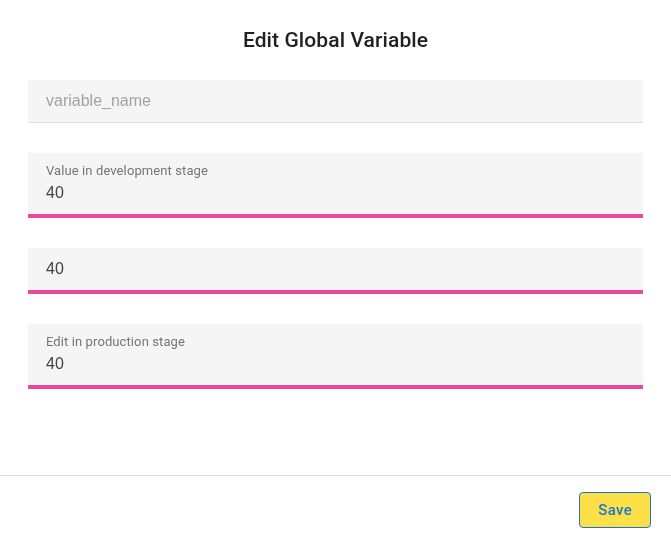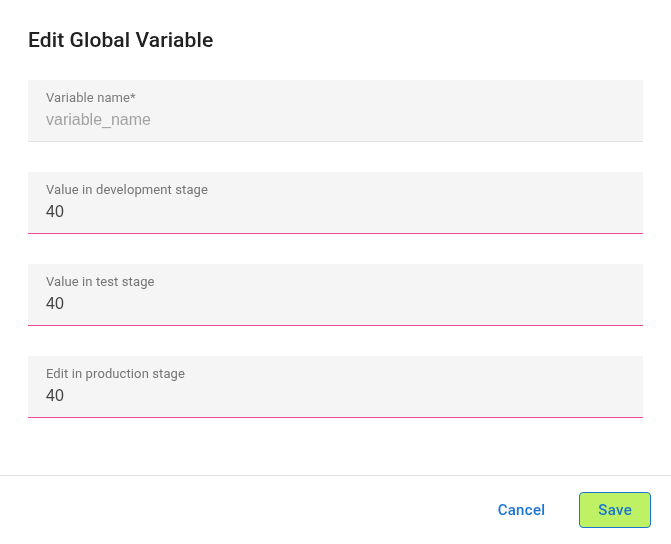--- a/index.html
+++ b/index.html
@@ -12,24 +12,25 @@
     }
     .dialog {
       padding: 28px 28px 0 28px;
     }
     .dialog-title {
       font-size: 21px;
       font-weight: 500;
       color: #212121;
       margin-bottom: 28px;
       letter-spacing: 0.1px;
+      text-align: center;
     }
     .field {
       background: #f5f5f5;
-      border-bottom: 1px solid #ec4899;
+      border-bottom: 4px solid #ec4899;
       padding: 10px 18px 10px 18px;
       margin-bottom: 30px;
     }
     .field.readonly {
       border-bottom: 1px solid #e0e0e0;
       opacity: 0.95;
     }
     .field-label {
       font-size: 13px;
       color: #757575;
@@ -72,47 +73,44 @@
       font-family: inherit;
       letter-spacing: 0.3px;
     }
     .btn-cancel {
       border: none;
       background: transparent;
       color: #1976d2;
     }
     .btn-save {
       border: 1.5px solid #1976d2;
-      background: #bef264;
+      background: #fde047;
       color: #1976d2;
     }
   </style>
 </head>
 <body>
 
 <div class="dialog">
   <h1 class="dialog-title">Edit Global Variable</h1>
 
   <div class="field readonly">
-    <label class="field-label">Variable name*</label>
     <input class="field-input" type="text" readonly="" value="variable_name" style="">
   </div>
 
   <div class="field">
     <label class="field-label">Value in development stage</label>
     <input class="field-input" type="text" value="40" style="">
   </div>
 
   <div class="field">
-    <label class="field-label">Value in test stage</label>
     <input class="field-input" type="text" value="40" style="">
   </div>
 
   <div class="field">
     <label class="field-label">Edit in production stage</label>
     <input class="field-input" type="text" value="40" style="">
   </div>
 </div>
 
 <div class="footer">
-  <button class="btn btn-cancel">Cancel</button>
   <button class="btn btn-save">Save</button>
 </div>
 
 </body></html>

